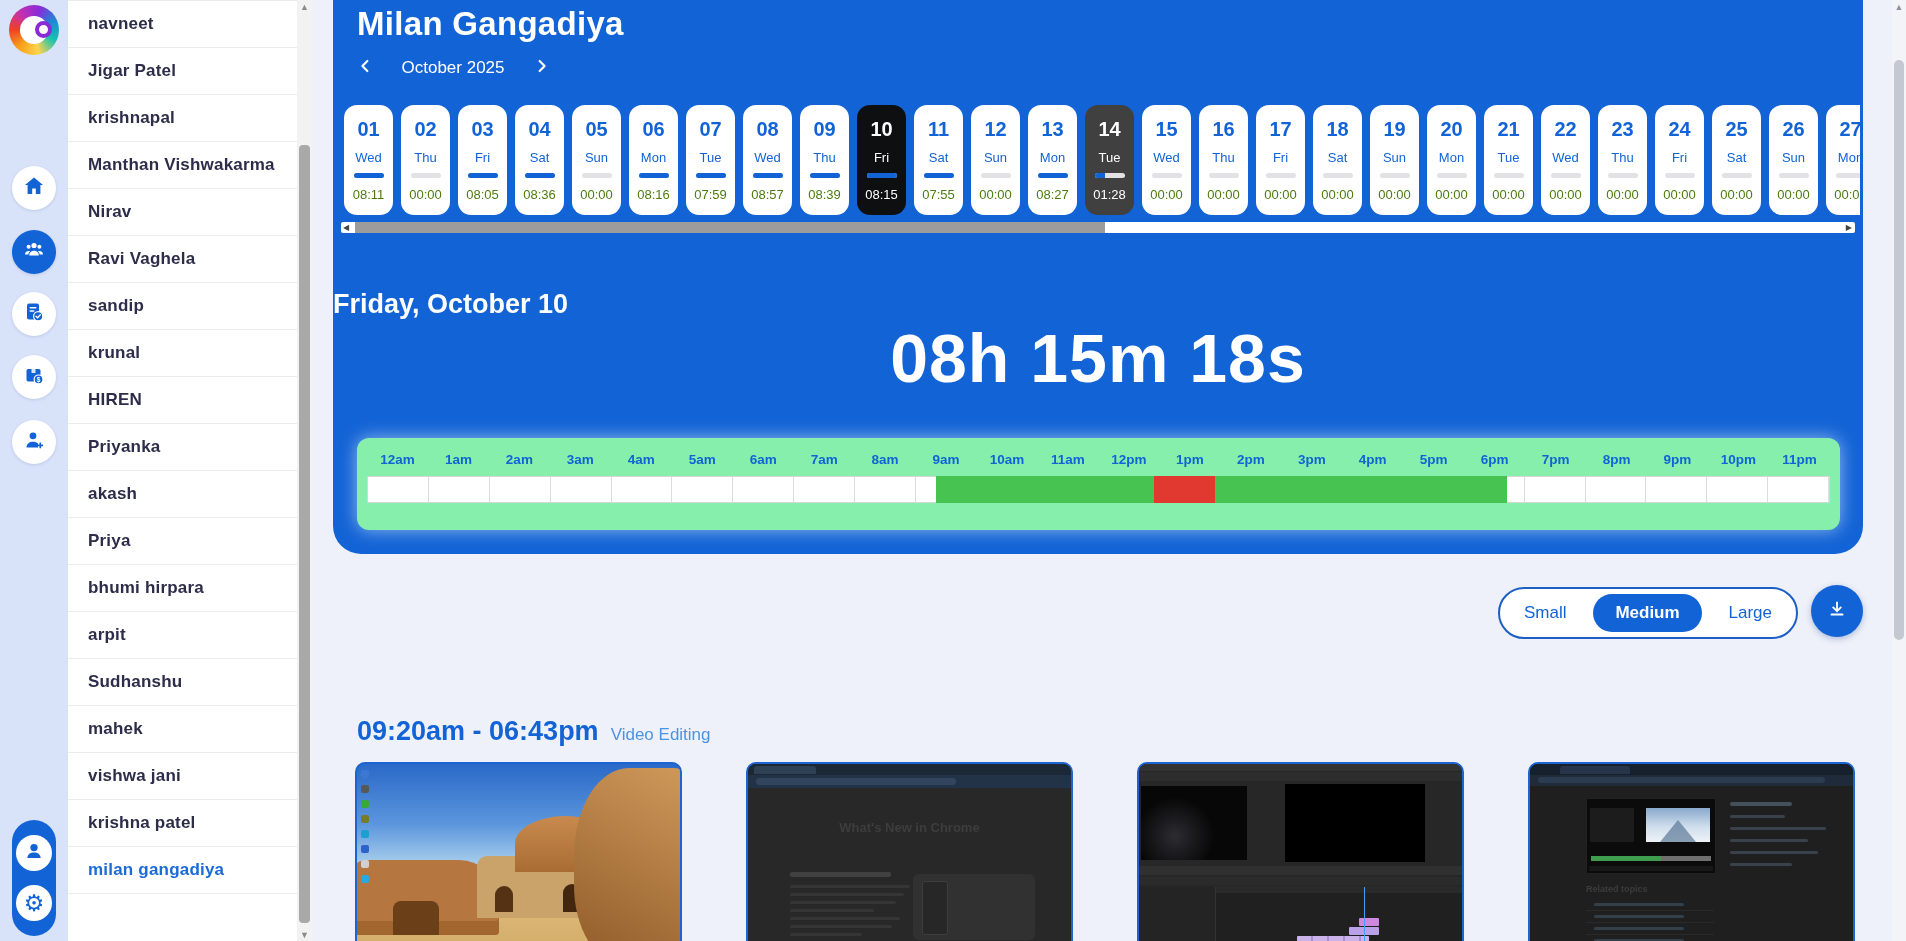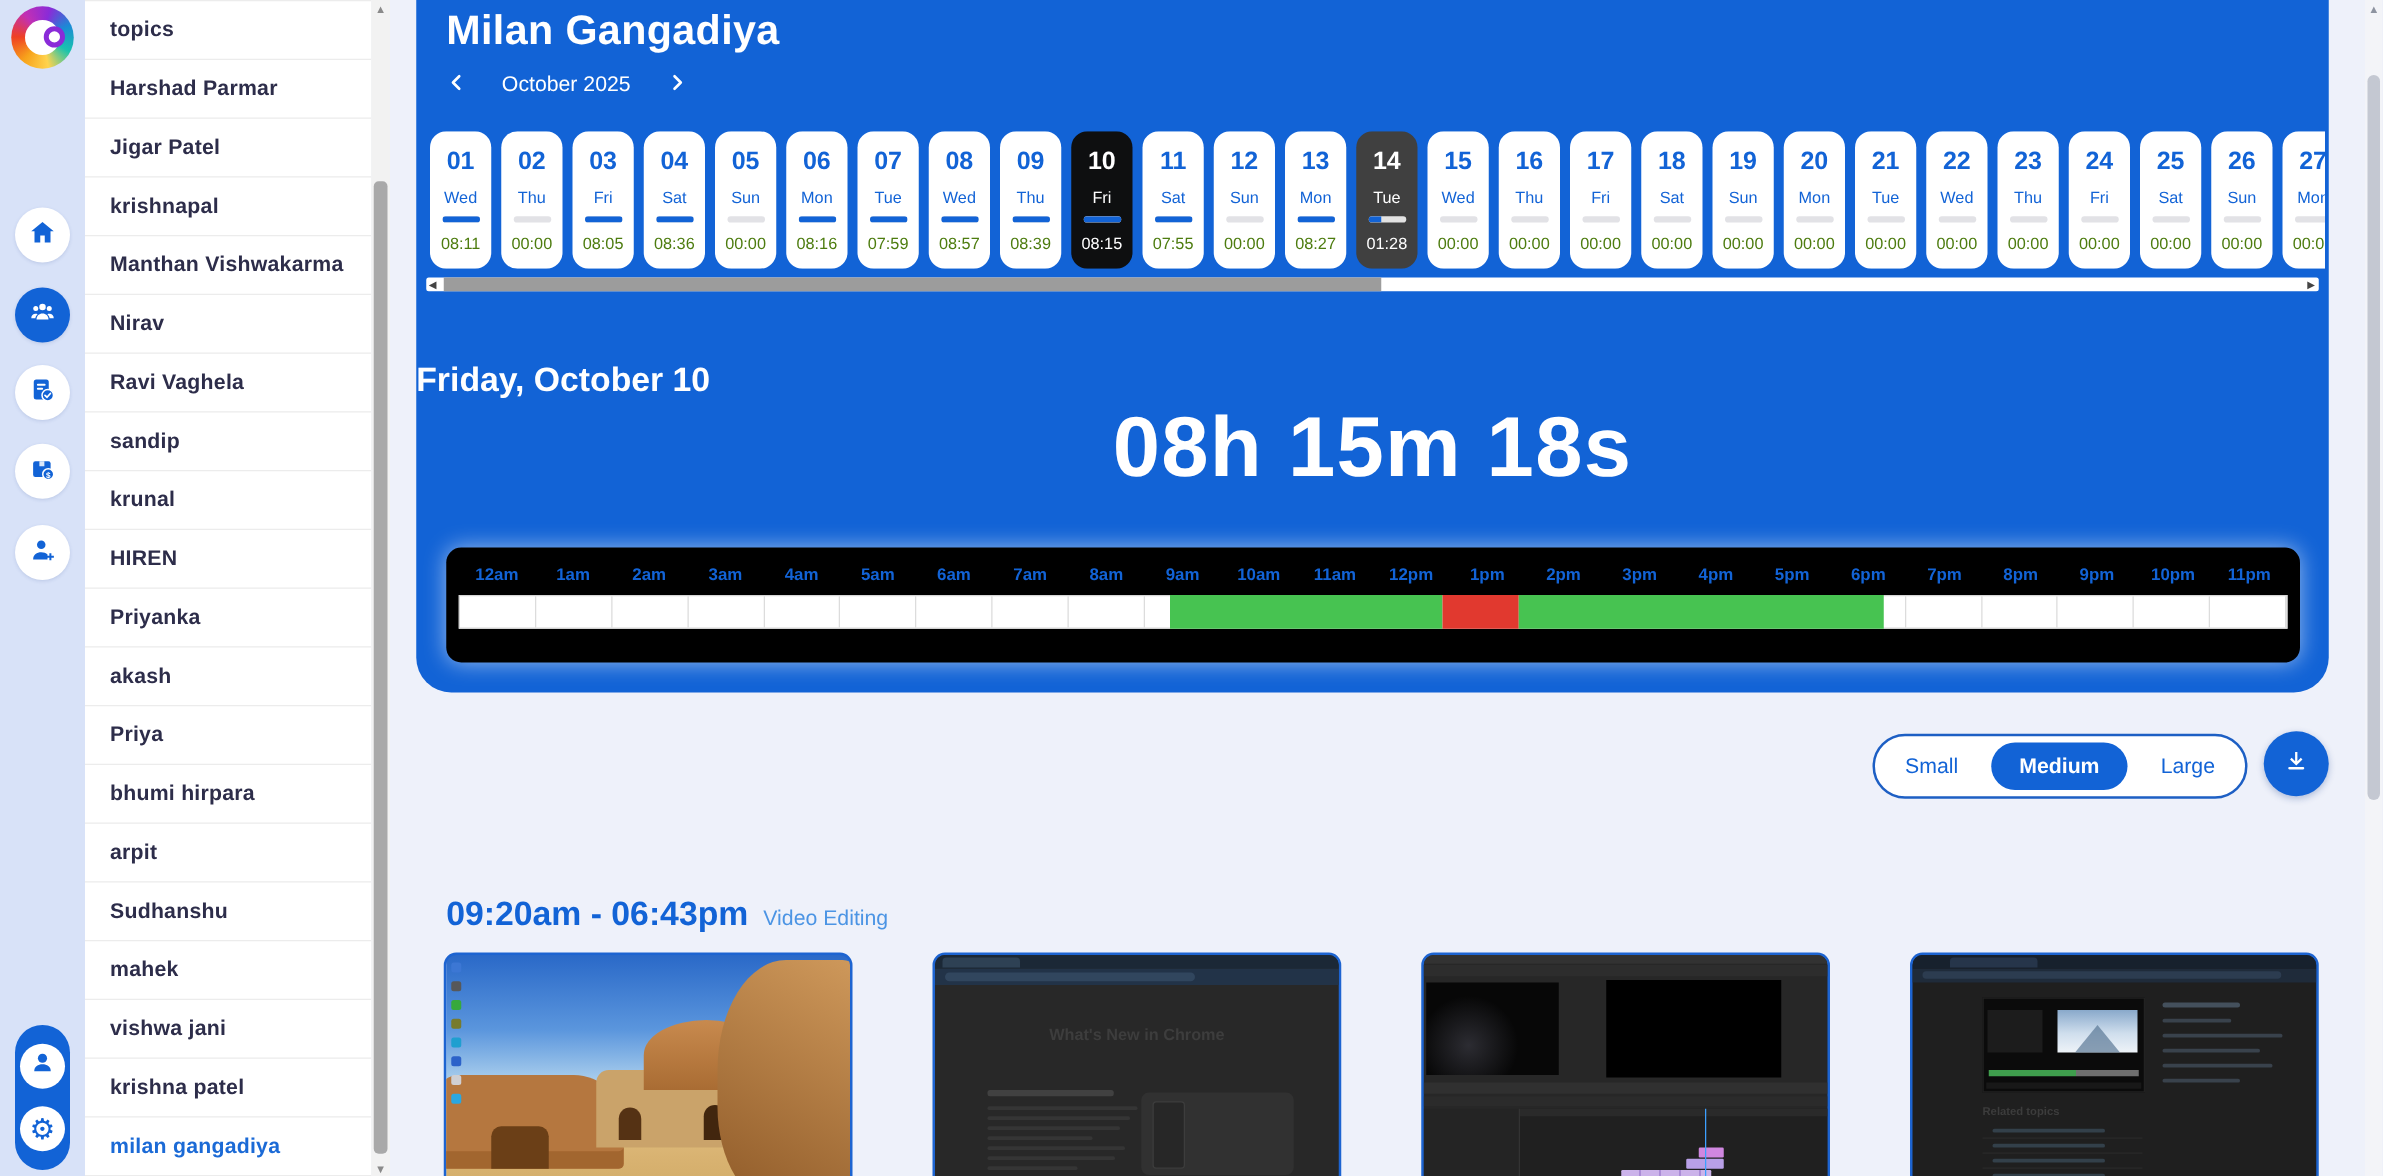--- a/index.html
+++ b/index.html
@@ -60,21 +60,21 @@
 
   .strip-scroll{position:absolute;left:8px;top:222px;width:1514px;height:11px;background:#fff;border-radius:2px}
   .strip-scroll .sarrow{position:absolute;top:0;font-size:8px;line-height:11px;color:#444;cursor:pointer}
   .strip-scroll .sleft{left:2px}.strip-scroll .sright{right:3px}
   .strip-scroll .sthumb{position:absolute;left:14px;top:0;height:11px;width:750px;background:#9c9c9c;cursor:pointer}
 
   .day-heading{position:absolute;top:287px;width:100%;color:#fff;font-size:27px;font-weight:700;line-height:34px}
   .duration{position:absolute;top:321px;width:100%;text-align:center;color:#fff;font-size:68px;font-weight:800;
             line-height:74px;letter-spacing:1px}
 
-  .tl-card{position:absolute;left:24px;top:438px;width:1483px;height:92px;background:#000000;border-radius:12px;
+  .tl-card{position:absolute;left:24px;top:438px;width:1483px;height:92px;background:#86efac;border-radius:12px;
            box-shadow:0 0 18px rgba(255,255,255,.55);box-sizing:border-box;padding:14px 10px 0}
   .tl-hours{display:flex}
   .tl-hours span{flex:1;text-align:center;font-size:13.5px;font-weight:700;color:#1263d6}
   .tl-track{position:relative;margin-top:9px;height:27px;display:flex;border:1px solid #d6d6d6;box-sizing:border-box;background:#fff}
   .tl-cell{flex:1;border-right:1px solid #dcdcdc}
   .tl-cell:last-child{border-right:none}
   .tl-seg{position:absolute;top:-1px;bottom:-1px}
   .tl-seg.green{background:#47c351}
   .tl-seg.red{background:#e1392f}
 
@@ -226,24 +226,21 @@
           </svg></span>
     </div>
     <div class="mini">
       <span class="gear-glyph">⚙</span>
     </div>
   </div>
 </div>
 
 <div class="names">
     <div class="emp-row">
-      <span>topics</span>
-    </div>
-    <div class="emp-row">
-      <span>Harshad Parmar</span>
+      <span>navneet</span>
     </div>
     <div class="emp-row">
       <span>Jigar Patel</span>
     </div>
     <div class="emp-row">
       <span>krishnapal</span>
     </div>
     <div class="emp-row">
       <span>Manthan Vishwakarma</span>
     </div>

